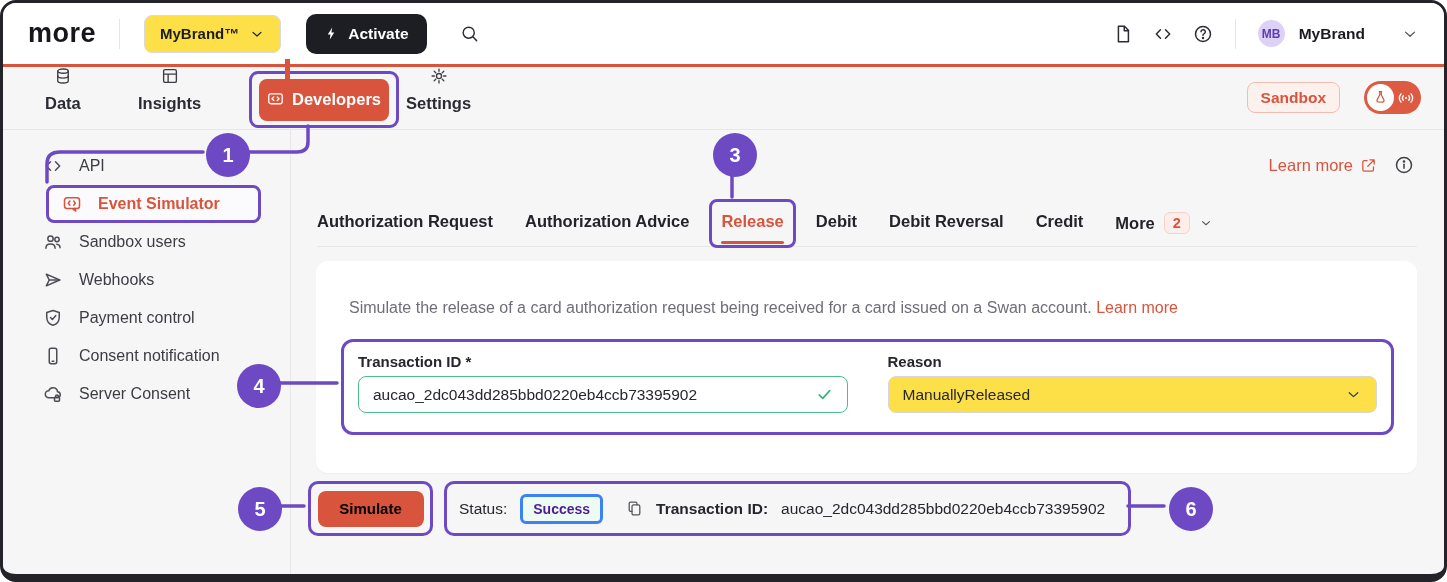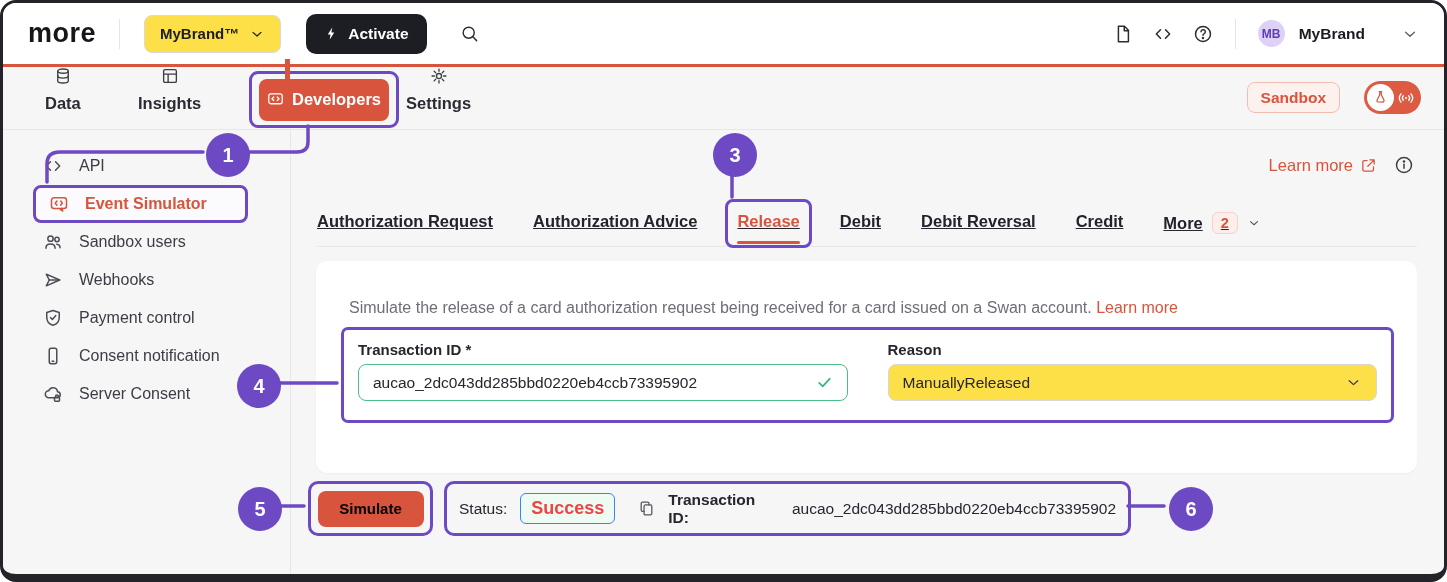--- a/index.html
+++ b/index.html
@@ -46,71 +46,71 @@
     display:flex;align-items:center;padding:3px;cursor:pointer;}
   .env-knob{width:27px;height:27px;border-radius:50%;background:#fff;color:#d8543c;
     display:flex;align-items:center;justify-content:center;}
   .env-signal{color:#fff;margin-left:2px;}
 
   
   .sidebar{position:absolute;left:0;top:127px;width:288px;bottom:0;border-right:1px solid #e7e7ea;padding-top:17px;}
   .side-item{height:38px;display:flex;align-items:center;gap:16px;padding-left:40px;
     font-size:16px;font-weight:500;color:#3c3c44;cursor:pointer;}
   .side-item .s-ic{color:#4c4c55;}
-  .side-item.active{margin-left:30px;width:215px;padding-left:13px;border:3px solid #6d49c4;border-radius:8px;
+  .side-item.active{margin-left:43px;width:215px;padding-left:13px;border:3px solid #6d49c4;border-radius:8px;
     background:#fbfafc;color:#d8543c;font-weight:600;}
   .side-item.active .s-ic{color:#d8543c;}
   .side-active-bar{position:absolute;left:282px;top:56px;width:5px;height:38px;background:#d8543c;}
 
   
   .content{position:absolute;left:288px;top:127px;right:0;bottom:0;}
   .crumbs{position:absolute;left:33px;top:23px;display:flex;align-items:center;gap:14px;font-size:16.5px;}
   .crumb-root{color:#26262e;cursor:pointer;}
   .crumb-sep{color:#9a9aa2;}
   .crumb-chip{background:#e9e9ec;border-radius:6px;padding:5px 10px;display:flex;align-items:center;gap:7px;
     font-size:16px;color:#26262e;cursor:pointer;}
   .top-actions{position:absolute;right:30px;top:25px;display:flex;align-items:center;gap:17px;}
   .learn-top{display:flex;align-items:center;gap:7px;color:#d8543c;font-size:16.5px;cursor:pointer;}
   .info-ic{color:#3f3f46;cursor:pointer;}
 
-  .tabs{position:absolute;left:26px;right:27px;top:82px;display:flex;gap:40px;align-items:flex-start;
-    border-bottom:1px solid #e7e7ea;text-decoration:underline;}
+  .tabs{position:absolute;left:26px;right:27px;top:82px;display:flex;gap:32px;align-items:flex-start;
+    border-bottom:1px solid #e7e7ea;}
   .tab{position:relative;font-size:16.5px;font-weight:700;color:#23232b;padding-bottom:12px;cursor:pointer;white-space:nowrap;}
   .tab.active{color:#d8543c;}
   .tab.active::after{content:'';position:absolute;left:0;right:0;bottom:-1px;height:3px;background:#d8543c;border-radius:2px;}
   .tab-outline{position:absolute;left:-12px;right:-12px;top:-13px;bottom:-5px;border:3px solid #6d49c4;border-radius:8px;pointer-events:none;}
   .more-group{display:flex;align-items:center;gap:9px;}
   .more-chip{background:#fdeeeb;border:1px solid #f6d2ca;border-radius:6px;color:#d8543c;
     font-size:14.5px;font-weight:600;padding:2px 8px;}
   .more-chev{color:#55555e;}
 
   .card{position:absolute;left:25px;right:27px;top:131px;height:212px;background:#fff;border-radius:12px;
     box-shadow:0 1px 2px rgba(0,0,0,0.04);}
   .desc{position:absolute;left:33px;right:33px;top:38px;font-size:16px;color:#6e6e78;}
   .desc-link{color:#d8543c;cursor:pointer;}
-  .form-box{position:absolute;left:25px;right:23px;top:66px;height:96px;border:3px solid #6d49c4;border-radius:7px;
+  .form-box{position:absolute;left:25px;right:23px;top:78px;height:96px;border:3px solid #6d49c4;border-radius:12px;
     display:flex;gap:40px;padding:11px 14px;}
   .field{flex:1;display:flex;flex-direction:column;gap:6px;}
   .field-label{font-size:15px;font-weight:700;color:#26262e;}
   .text-input{height:37px;border:1.5px solid #4cbe8a;border-radius:8px;background:#fff;
     display:flex;align-items:center;justify-content:space-between;padding:0 14px;font-size:15.5px;color:#26262e;cursor:text;}
   .valid-check{color:#2db872;}
   .select{height:37px;border:1px solid #d6d6db;border-radius:8px;background:#fde047;
     display:flex;align-items:center;justify-content:space-between;padding:0 14px;font-size:15.5px;color:#26262e;cursor:pointer;}
   .sel-chev{color:#3c3c44;}
 
   .sim-box{position:absolute;left:17px;top:351px;width:125px;height:55px;border:3px solid #6d49c4;border-radius:10px;
     display:flex;align-items:center;justify-content:center;}
   .sim-btn{width:106px;height:36px;background:#d8543c;border:none;border-radius:8px;color:#000000;
     font-size:15px;font-weight:700;cursor:pointer;font-family:"Liberation Sans",sans-serif;}
   .status-box{position:absolute;left:153px;top:351px;width:687px;height:55px;border:3px solid #6d49c4;border-radius:10px;
     display:flex;align-items:center;padding:0 12px;gap:13px;}
   .status-label{font-size:15.5px;font-weight:500;}
-  .status-badge{background:#eefbf3;border:1px solid #3b82f6;border-radius:6px;color:#ef4444;
-    font-size:18px;font-weight:600;padding:4px 10px;}
+  .status-badge{background:#eefbf3;border:3px solid #3b82f6;border-radius:6px;color:#4c1d95;
+    font-size:14px;font-weight:600;padding:4px 10px;}
   .copy-btn{color:#55555e;margin-left:10px;cursor:pointer;}
   .tid-label{font-size:15.5px;font-weight:700;}
   .tid-value{font-size:15.5px;color:#26262e;}
 
   
   .connectors{position:absolute;left:0;top:0;width:1441px;height:571px;pointer-events:none;z-index:50;}
   .callout{position:absolute;width:44px;height:44px;border-radius:50%;background:#6d49c4;color:#fff;
     display:flex;align-items:center;justify-content:center;font-size:20px;font-weight:700;z-index:51;}
 </style>
 </head>

